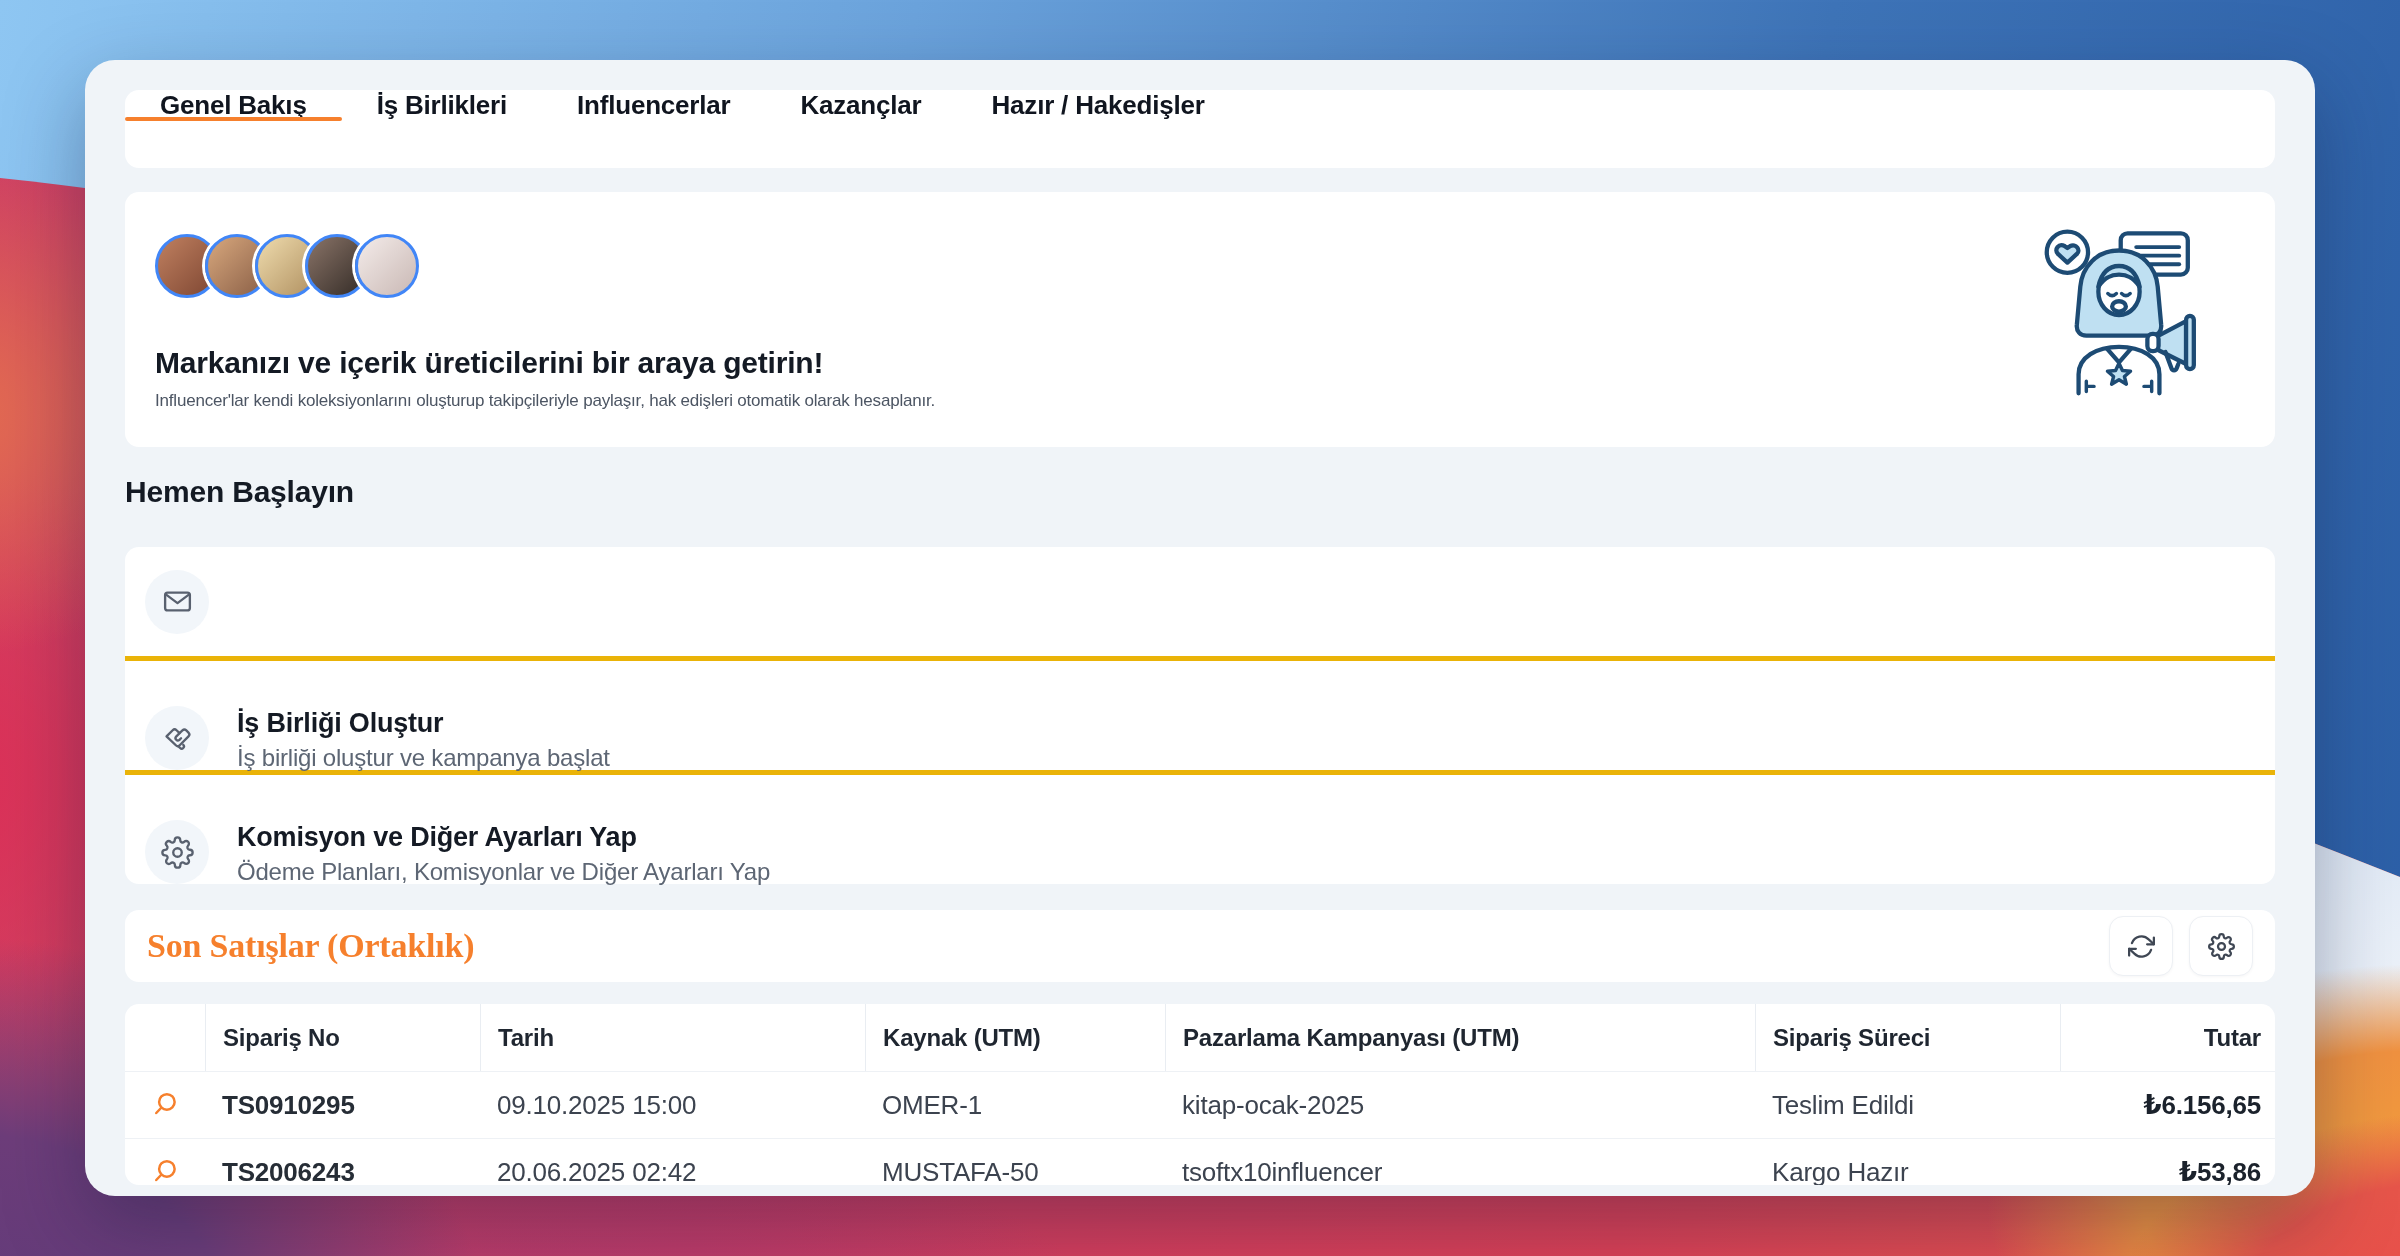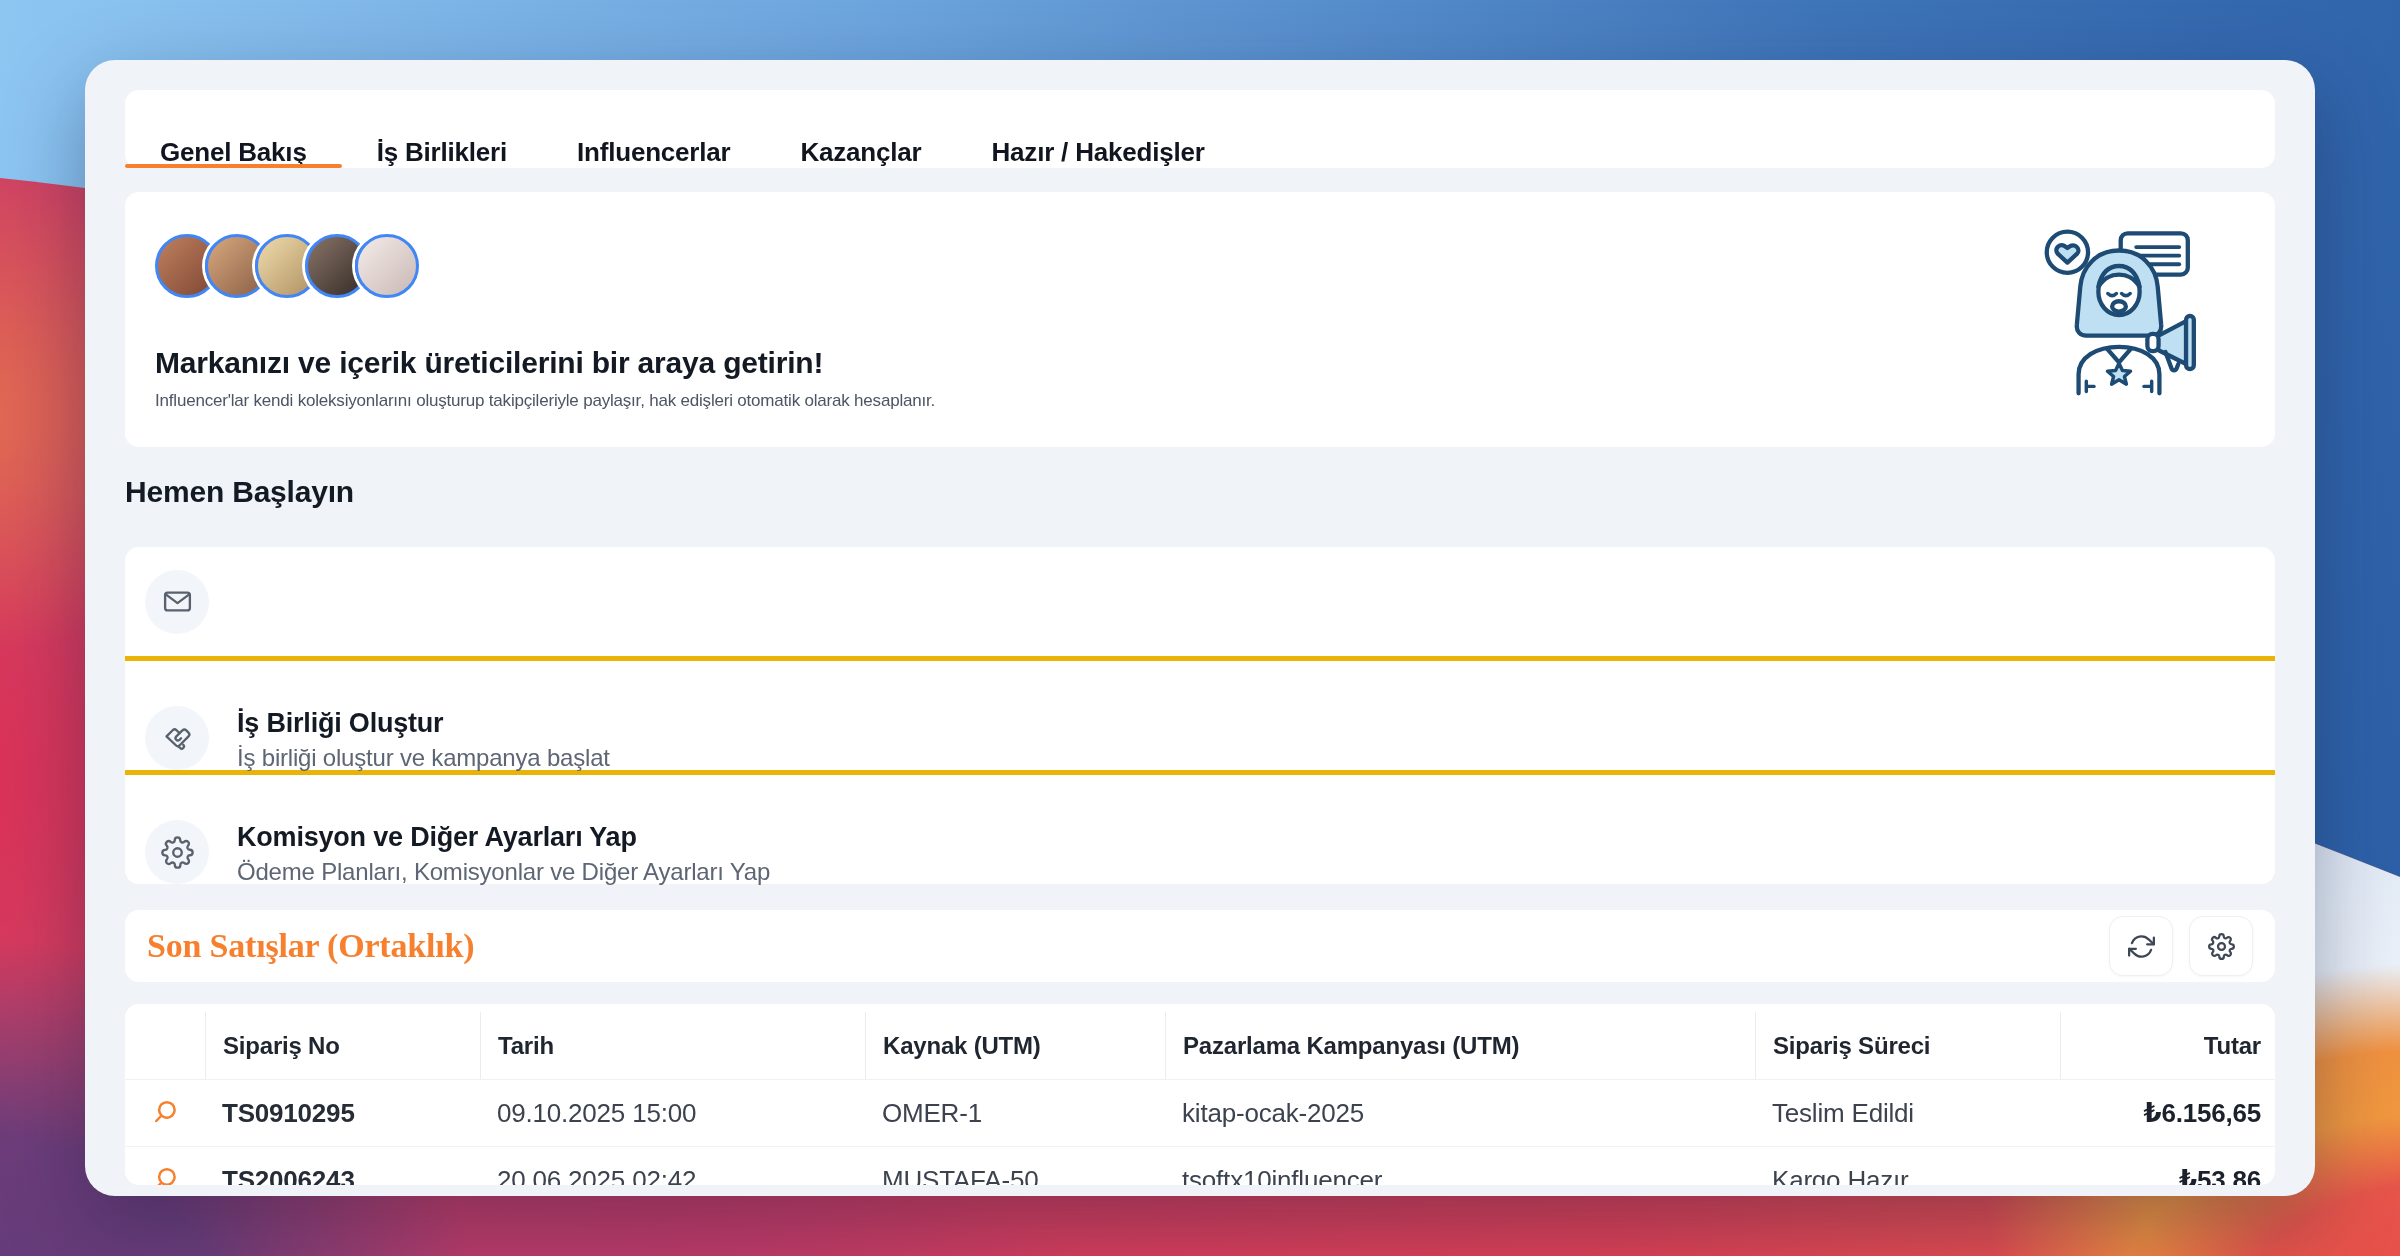--- a/index.html
+++ b/index.html
@@ -22,21 +22,21 @@
       radial-gradient(900px 430px at 22% 112%, #a83a74 0%, rgba(168,58,116,0) 70%),
       radial-gradient(480px 340px at -3% 33%, #e5714f 0%, rgba(229,113,79,0) 72%),
       radial-gradient(560px 430px at -3% 62%, #dc2f57 0%, rgba(220,47,87,0) 72%),
       linear-gradient(100deg, #d04463 0%, #d23c61 35%, #de4156 70%, #e85a4b 100%);}
   
   .app-card{position:absolute;left:85px;top:60px;width:2230px;height:1136px;
     background:#f0f4f8;border-radius:30px;box-sizing:border-box;
     padding:30px 40px 20px;box-shadow:0 30px 80px rgba(15,25,60,.35);}
   .white{background:#fff;border-radius:14px;}
   
-  .tabbar{height:78px;display:flex;align-items:flex-end;}
+  .tabbar{height:78px;display:flex;align-items:flex-start;}
   .tab{position:relative;display:flex;align-items:center;padding:0 35px;
     font-size:26px;font-weight:700;color:#10151f;cursor:pointer;white-space:nowrap;}
   .tab i{display:none;position:absolute;left:0;right:0;bottom:0;height:4px;border-radius:3px;
     background:var(--accent-orange,#F6802D);}
   .tab.active i{display:block;}
   
   .hero-card{margin-top:24px;height:255px;box-sizing:border-box;padding:42px 48px 42px 30px;position:relative;}
   .avatars{display:flex;}
   .avatar{width:64px;height:64px;border-radius:50%;
     border:3px solid var(--avatar-ring,#4186F7);box-shadow:0 0 0 3px #fff;box-sizing:border-box;}
@@ -57,21 +57,21 @@
   
   .sales-card{margin-top:26px;height:72px;display:flex;align-items:center;padding:0 22px 0 22px;box-sizing:border-box;font-family:Liberation Serif, serif;}
   .sales-title{flex:1;font-size:34px;font-weight:700;color:var(--accent-orange,#F6802D);line-height:1;}
   .icon-btn{width:64px;height:60px;margin-left:16px;background:#fff;border:1px solid #edf0f4;
     border-radius:14px;display:flex;align-items:center;justify-content:center;cursor:pointer;
     box-shadow:0 1px 3px rgba(20,30,60,.04);}
   .icon-btn .ico{width:27px;height:27px;stroke:#3f4754;stroke-width:2;}
   
   .sales-table{margin-top:22px;height:181px;overflow:hidden;}
   .t-head,.t-row{display:grid;grid-template-columns:80px 275px 385px 300px 590px 305px 1fr;}
-  .t-head{height:67px;margin-top:8px;}
+  .t-head{height:67px;}
   .th{display:flex;align-items:center;padding:0 17px;font-size:24px;font-weight:700;color:#1f2630;
     border-left:1px solid #e9edf2;white-space:nowrap;}
   .th:first-child{border-left:none;}
   .th.right{justify-content:flex-end;padding-right:14px;}
   .t-row{height:66px;border-top:1px solid #eef1f5;align-items:center;}
   .td{padding:0 17px;font-size:26px;color:#3c434f;white-space:nowrap;overflow:hidden;}
   .td.order{font-weight:700;color:#262d36;}
   .td.amount{text-align:right;font-weight:700;color:#1b222c;padding-right:14px;}
   .td.icon-cell{display:flex;justify-content:center;padding:0;}
   .row-search{background:none;border:none;padding:0;cursor:pointer;display:flex;}

